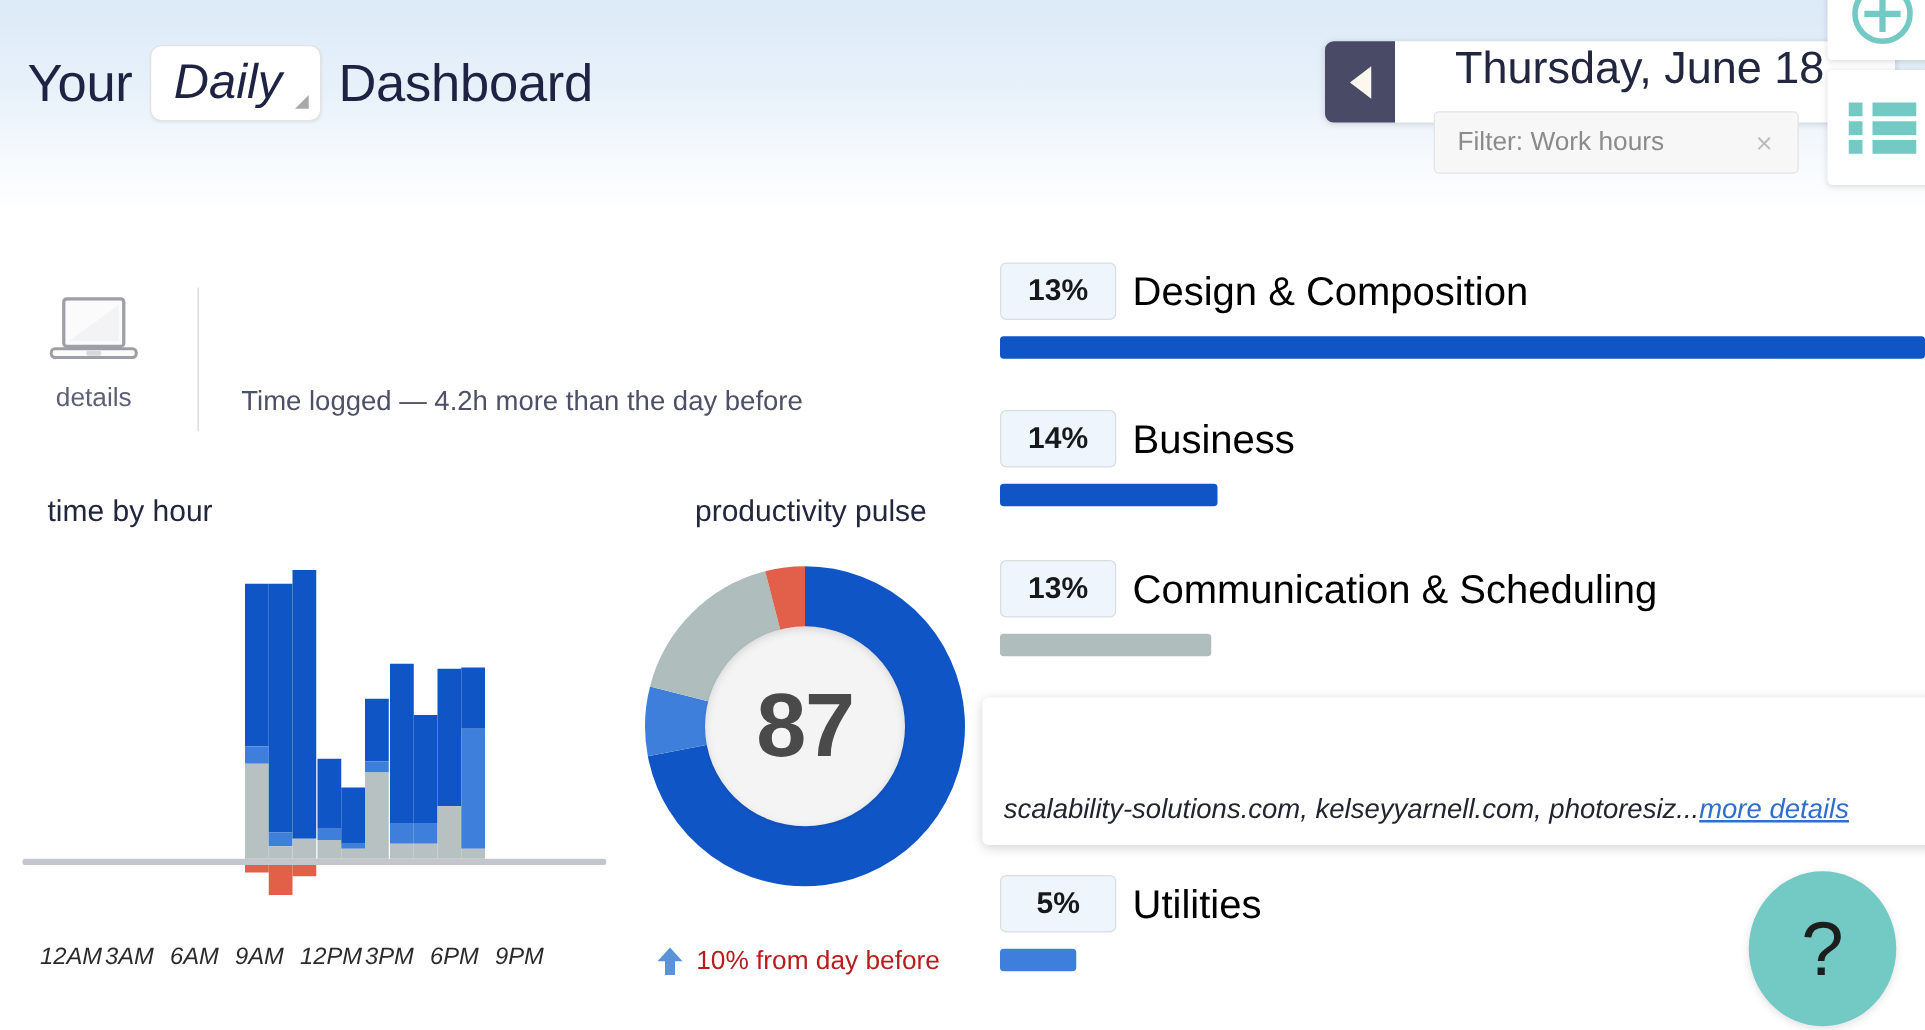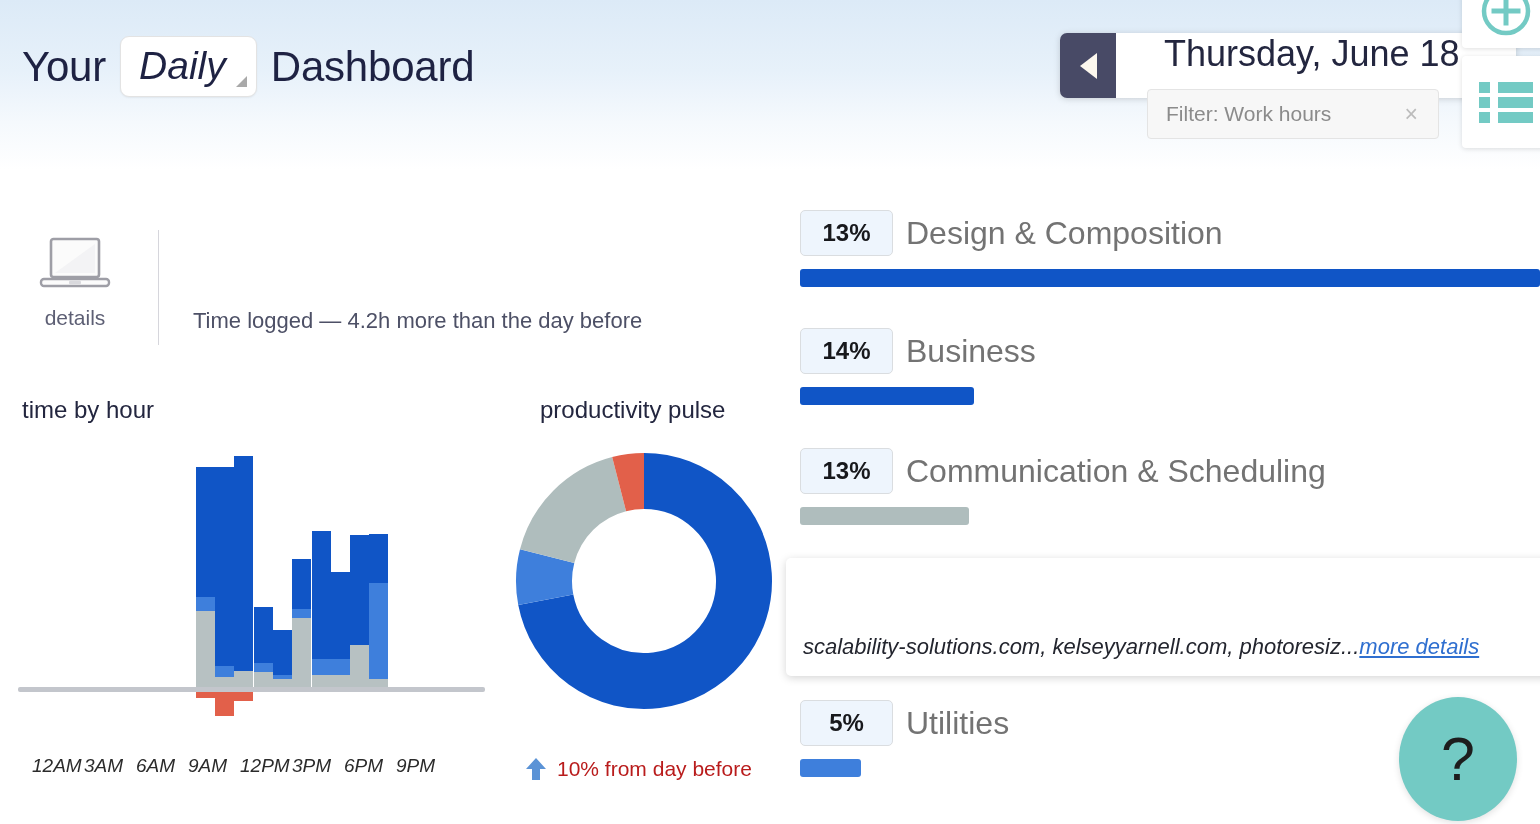--- a/index.html
+++ b/index.html
@@ -111,21 +111,21 @@
     position: absolute; left: 192px; top: 37px;
     font-size: 62px; font-weight: bold; color: #1b1f3f;
     letter-spacing: -1px; line-height: 1;
   }
   .time-sub {
     position: absolute; left: 193px; top: 113px;
     font-size: 22px; color: #4d5066;
   }
 
   .sec-title {
-    position: absolute; font-size: 24px; color: #23263f;
+    position: absolute; font-size: 24px; color: #23263f; margin-left: 16px;
   }
   .sec-title.tbh { left: 22px; top: 396px; }
   .sec-title.pp  { left: 540px; top: 396px; }
 
   .chart-area { position: absolute; left: 18px; top: 430px; width: 470px; height: 290px; }
   .baseline {
     position: absolute; left: 0; top: 257px; width: 467px; height: 5px;
     background: #c3c6cc; border-radius: 2px;
   }
   .bar {
@@ -164,21 +164,21 @@
   .cats { position: absolute; left: 800px; top: 210px; width: 740px; }
   .cat-row { position: absolute; left: 0; width: 740px; }
   .cat-head { display: flex; align-items: center; gap: 13px; }
   .cat-badge {
     background: #eef5fd; border: 1px solid #dadde0;
     border-radius: 5px;
     min-width: 93px; height: 46px;
     display: flex; align-items: center; justify-content: center;
     font-size: 24px; font-weight: bold; color: #17181c;
   }
-  .cat-name { font-size: 32px; color: #737373; white-space: nowrap; }
+  .cat-name { font-size: 32px; color: #000000; white-space: nowrap; }
   .cat-bar-track { margin-top: 13px; height: 18px; width: 100%; }
   .cat-bar { height: 18px; border-radius: 3px; }
 
   .uncat-card {
     position: absolute; left: 786px; top: 558px;
     width: 768px; height: 118px;
     background: #ffffff; border-radius: 5px;
     box-shadow: 0 2px 9px rgba(0,0,0,0.17);
   }
   .uncat-head {
@@ -343,20 +343,23 @@
       <span style="left: 378px;">9PM</span>
     </div>
 
   <div class="donut-wrap">
     <svg width="258" height="258" viewBox="0 0 258 258" id="donutsvg">
         <path d="M 129 29 A 100 100 0 1 1 30.77127492713113 147.73813145857247" stroke="#1055c6" stroke-width="56" fill="none"></path>
         <path d="M 30.77127492713113 147.73813145857247 A 100 100 0 0 1 32.141683887136864 104.13101128351458" stroke="#3e7fdc" stroke-width="56" fill="none"></path>
         <path d="M 32.141683887136864 104.13101128351458 A 100 100 0 0 1 104.13101128351447 32.14168388713691" stroke="#afbdbd" stroke-width="56" fill="none"></path>
         <path d="M 104.13101128351447 32.14168388713691 A 100 100 0 0 1 128.9999999999999 29" stroke="#e2604a" stroke-width="56" fill="none"></path>
       </svg>
+    <div class="donut-center">
+      <span class="donut-score">87</span>
+    </div>
   </div>
 
   <div class="pulse-footer">
     <svg width="22" height="24" viewBox="0 0 22 24">
       <path d="M11 1 L21 12 L15 12 L15 23 L7 23 L7 12 L1 12 Z" fill="#5b93d6"></path>
     </svg>
     <span>10% from day before</span>
   </div>
 
   <div class="cats" id="cats">

